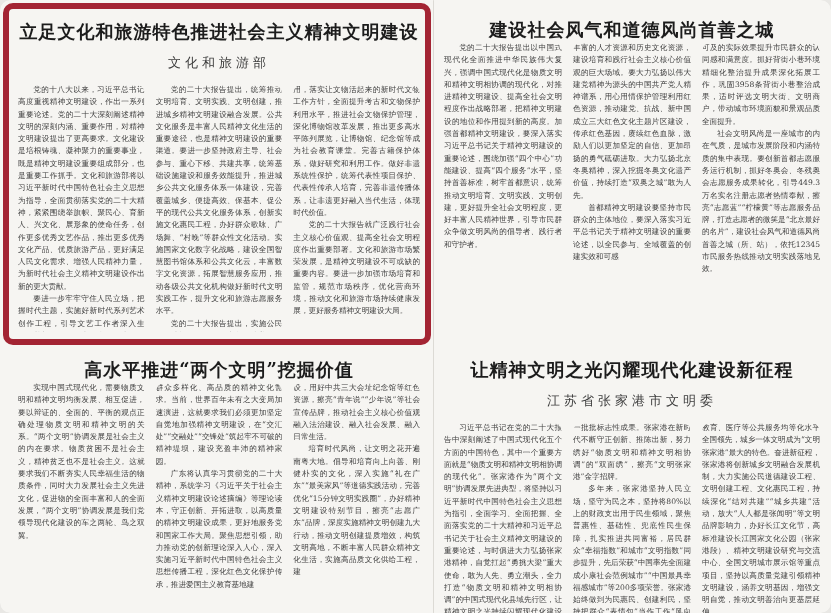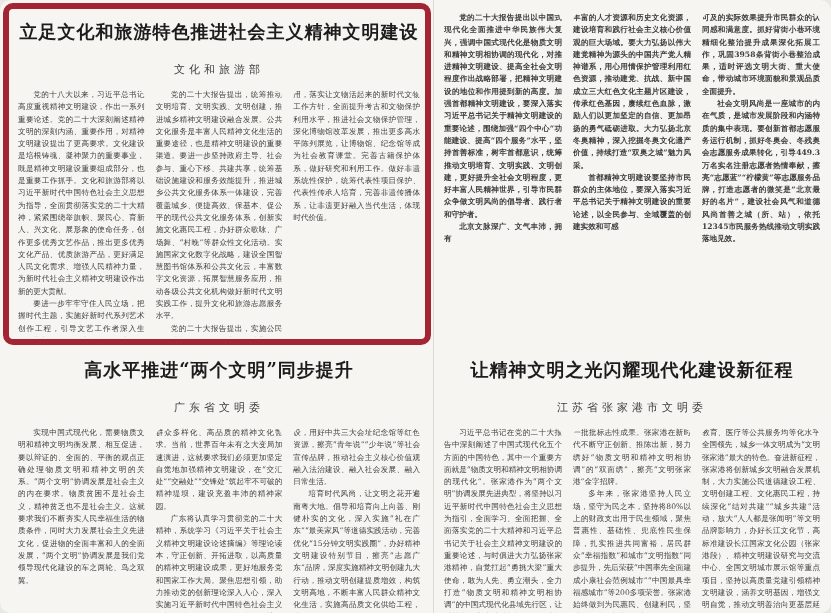--- a/index.html
+++ b/index.html
@@ -9,37 +9,37 @@
     background:#f6f5f2; overflow:hidden;
     font-family:"DejaVu Serif","Liberation Serif",serif;
     color:#3b3b3b;
   }
   .article { position:absolute; }
   .article h1 {
     text-align:center; font-size:18px; font-weight:700; color:#1c1c1c;
     letter-spacing:1px; margin-top:6px; white-space:nowrap;
   }
   .article .byline {
-    text-align:center; font-size:11px; color:#3d3d3d;
-    letter-spacing:4px; margin:18px 0 12px 0;
+    text-align:center; font-size:13px; color:#3d3d3d;
+    letter-spacing:4px; margin:10px 0 12px 0;
   }
   .cols { display:flex; gap:11px; overflow:hidden; }
   .col { flex:1 1 0; overflow:hidden; }
   .col p {
     font-size:7.6px; line-height:1.62; text-align:justify;
     text-indent:2em; color:#3e3e3e; margin:0;
     font-family:"DejaVu Serif","Liberation Serif",serif;
   }
   .col p.cont { text-indent:0; }
   #article-tl { left:18px;  top:14px;  width:402px; }
   #article-tr { left:444px; top:12px;  width:376px; }
   #article-bl { left:18px;  top:352px; width:402px; }
   #article-br { left:444px; top:352px; width:376px; }
-  #article-tl .cols { height:248px;justify-content:flex-end; }
-  #article-tr .cols { height:258px;font-weight:bold; }
+  #article-tl .cols { height:248px; }
+  #article-tr .cols { height:258px; }
   #article-bl .cols, #article-br .cols { height:230px; }
   #highlight-box {
     position:absolute; left:3px; top:3px; width:428px; height:342px;
     border:6px solid #a32433; pointer-events:none; z-index:5;
   }
   #center-divider {
     position:absolute; left:433px; top:0; width:1px; height:613px;
     background:#dcdad5;
   }
 </style>
@@ -57,44 +57,44 @@
       <div class="col">
           <p>党的十八大以来，习近平总书记高度重视精神文明建设，作出一系列重要论述。党的二十大深刻阐述精神文明的深刻内涵、重要作用，对精神文明建设提出了更高要求。文化建设是培根铸魂、凝神聚力的重要事业，既是精神文明建设重要组成部分，也是重要工作抓手。文化和旅游部将以习近平新时代中国特色社会主义思想为指导，全面贯彻落实党的二十大精神，紧紧围绕举旗帜、聚民心、育新人、兴文化、展形象的使命任务，创作更多优秀文艺作品，推出更多优秀文化产品、优质旅游产品，更好满足人民文化需求、增强人民精神力量，为新时代社会主义精神文明建设作出新的更大贡献。</p>
           <p>要进一步牢牢守住人民立场，把握时代主题，实施好新时代系列艺术创作工程，引导文艺工作者深入生活、扎根人民，推出更多讴歌党、讴歌祖国、讴歌人民、讴歌英雄的精品力作，坚持线下线上融合、演出展播并举，组织丰富多彩的文艺演出、展览展示活动，让更多优秀作品惠及更多观众，加强文艺评论，发挥好引导创作、多出精品、提高审美、引领风尚的作用。</p>
         </div>
       <div class="col">
           <p>党的二十大报告提出，统筹推动文明培育、文明实践、文明创建，推进城乡精神文明建设融合发展。公共文化服务是丰富人民精神文化生活的重要途径，也是精神文明建设的重要渠道。要进一步坚持政府主导、社会参与、重心下移、共建共享，统筹基础设施建设和服务效能提升，推进城乡公共文化服务体系一体建设，完善覆盖城乡、便捷高效、保基本、促公平的现代公共文化服务体系，创新实施文化惠民工程，办好群众歌咏、广场舞、“村晚”等群众性文化活动。实施国家文化数字化战略，建设全国智慧图书馆体系和公共文化云，丰富数字文化资源，拓展智慧服务应用，推动各级公共文化机构做好新时代文明实践工作，提升文化和旅游志愿服务水平。</p>
           <p>党的二十大报告提出，实施公民道德建设工程，弘扬中华传统美德。文物、古籍、非物质文化遗产等文化遗产承载着中华民族的文化基因和精神文明建设的深厚滋养。要进一步坚持保护第一、加强管理、挖掘价值、有效利</p>
         </div>
       <div class="col">
           <p class="cont">用，落实让文物活起来的新时代文物工作方针，全面提升考古和文物保护利用水平，推进社会文物保护管理，深化博物馆改革发展，推出更多高水平陈列展览，让博物馆、纪念馆等成为社会教育课堂。完善古籍保护体系，做好研究和利用工作。做好非遗系统性保护，统筹代表性项目保护、代表性传承人培育，完善非遗传播体系，让非遗更好融入当代生活，体现时代价值。</p>
+          <p>党的二十大报告就广泛践行社会主义核心价值观、提高全社会文明程度作出重要部署。文化和旅游市场繁荣发展，是精神文明建设不可或缺的重要内容。要进一步加强市场培育和监管，规范市场秩序，优化营商环境，推动文化和旅游市场持续健康发展，更好服务精神文明建设大局。</p>
         </div>
     </div>
   </article>
 
   <article class="article" id="article-tr">
+    <h1>建设社会风气和道德风尚首善之城</h1>
     <div class="cols">
       <div class="col">
           <p>党的二十大报告提出以中国式现代化全面推进中华民族伟大复兴，强调中国式现代化是物质文明和精神文明相协调的现代化，对推进精神文明建设、提高全社会文明程度作出战略部署，把精神文明建设的地位和作用提到新的高度。加强首都精神文明建设，要深入落实习近平总书记关于精神文明建设的重要论述，围绕加强“四个中心”功能建设、提高“四个服务”水平，坚持首善标准，树牢首都意识，统筹推动文明培育、文明实践、文明创建，更好提升全社会文明程度，更好丰富人民精神世界，引导市民群众争做文明风尚的倡导者、践行者和守护者。</p>
-          <p>北京文脉深广、文气丰沛，拥有</p>
         </div>
       <div class="col">
-          <p class="cont">丰富的人才资源和历史文化资源，建设培育和践行社会主义核心价值观的巨大场域。要大力弘扬以伟大建党精神为源头的中国共产党人精神谱系，用心用情保护管理利用红色资源，推动建党、抗战、新中国成立三大红色文化主题片区建设，传承红色基因，赓续红色血脉，激励人们以更加坚定的自信、更加昂扬的勇气砥砺进取。大力弘扬北京冬奥精神，深入挖掘冬奥文化遗产价值，持续打造“双奥之城”魅力风采。</p>
+          <p class="cont">丰富的人才资源和历史文化资源，建设培育和践行社会主义核心价值观的巨大场域。要大力弘扬以伟大建党精神为源头的中国共产党人精神谱系，用心用情保护管理利用红色资源，推动建党、抗战、新中国成立三大红色文化主题片区建设，传承红色基因，赓续红色血脉，激励人们以更加坚定的自信、更加昂扬的勇气砥砺进取。大力弘扬北京冬奥精神，深入挖掘冬奥文化遗产价值，持续打造“双奥之城”敢为人先。</p>
           <p>首都精神文明建设要坚持市民群众的主体地位，要深入落实习近平总书记关于精神文明建设的重要论述，以全民参与、全域覆盖的创建实效和可感</p>
         </div>
       <div class="col">
-          <p class="cont">可及的实际效果提升市民群众的认同感和满意度。抓好背街小巷环境精细化整治提升成果深化拓展工作，巩固3958条背街小巷整治成果，适时评选文明大街、重大使命，带动城市环境面貌和景观品质全面提升。</p>
+          <p class="cont">可及的实际效果提升市民群众的认同感和满意度。抓好背街小巷环境精细化整治提升成果深化拓展工作，巩固3958条背街小巷整治成果，适时评选文明大街、文明商户，带动城市环境面貌和景观品质全面提升。</p>
           <p>社会文明风尚是一座城市的内在气质，是城市发展阶段和内涵特质的集中表现。要创新首都志愿服务运行机制，抓好冬奥会、冬残奥会志愿服务成果转化，引导449.3万名实名注册志愿者热情奉献，擦亮“志愿蓝”“柠檬黄”等志愿服务品牌，打造志愿者的微笑是“北京最好的名片”，建设社会风气和道德风尚首善之城（所、站），依托12345市民服务热线推动文明实践落地见效。</p>
         </div>
     </div>
   </article>
 
   <article class="article" id="article-bl">
-    <h1>高水平推进“两个文明”同步提升</h1>
-    <div class="byline">广东省文明委</div>
+    <h1>高水平推进“两个文明”挖掘价值</h1>
     <div class="cols">
       <div class="col">
           <p>实现中国式现代化，需要物质文明和精神文明均衡发展、相互促进，要以辩证的、全面的、平衡的观点正确处理物质文明和精神文明的关系。“两个文明”协调发展是社会主义的内在要求。物质贫困不是社会主义，精神贫乏也不是社会主义。这就要求我们不断夯实人民幸福生活的物质条件，同时大力发展社会主义先进文化，促进物的全面丰富和人的全面发展，“两个文明”协调发展是我们党领导现代化建设的车之两轮、鸟之双翼。</p>
         </div>
       <div class="col">
           <p class="cont">群众多样化、高品质的精神文化需求。当前，世界百年未有之大变局加速演进，这就要求我们必须更加坚定自觉地加强精神文明建设，在“交汇处”“交融处”“交锋处”筑起牢不可破的精神堤坝，建设充盈丰沛的精神家园。</p>
           <p>广东将认真学习贯彻党的二十大精神，系统学习《习近平关于社会主义精神文明建设论述摘编》等理论读本，守正创新、开拓进取，以高质量的精神文明建设成果，更好地服务党和国家工作大局。聚焦思想引领，助力推动党的创新理论深入人心，深入实施习近平新时代中国特色社会主义思想传播工程，深化红色文化保护传承，推进爱国主义教育基地建</p>
         </div>
       <div class="col">
           <p class="cont">设，用好中共三大会址纪念馆等红色资源，擦亮“青年说”“少年说”等社会宣传品牌，推动社会主义核心价值观融入法治建设、融入社会发展、融入日常生活。</p>

